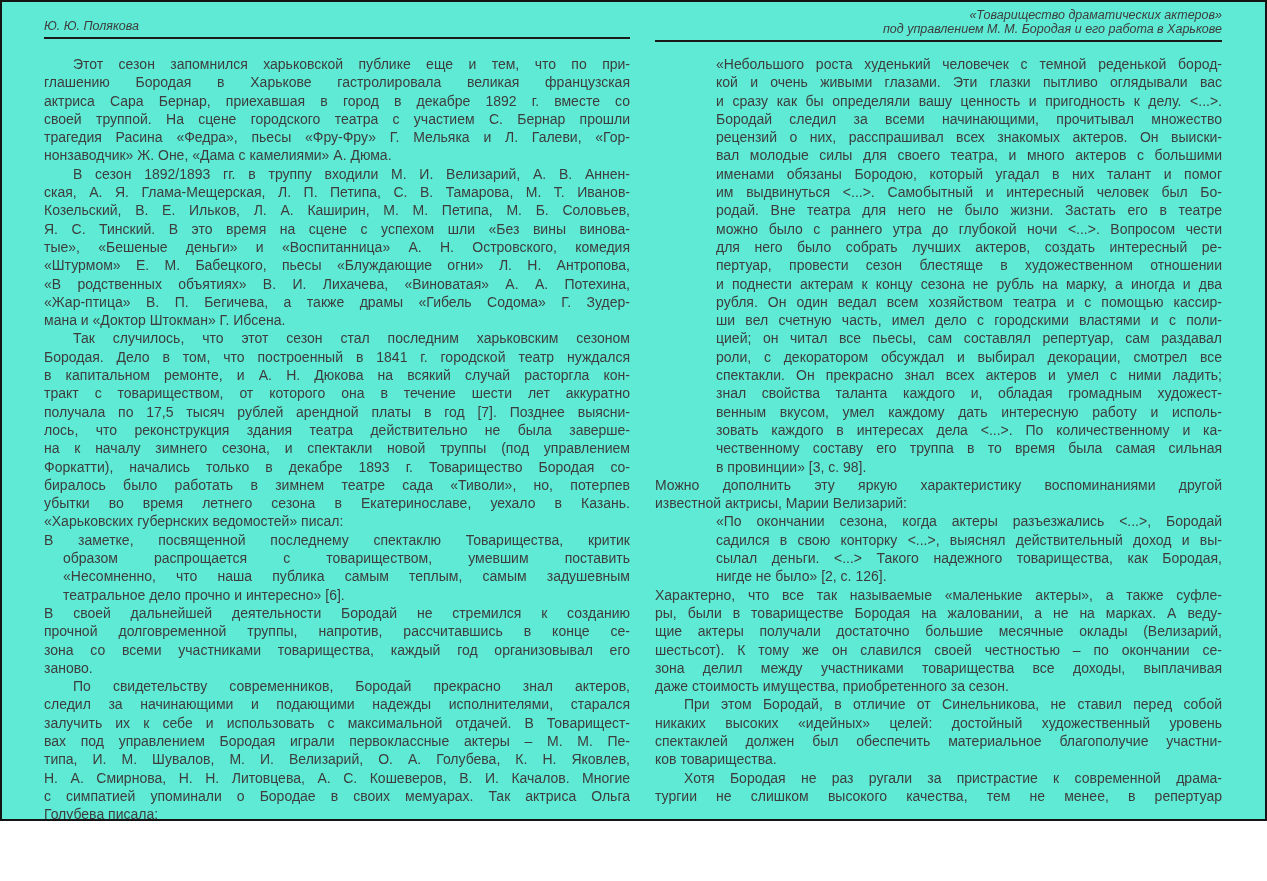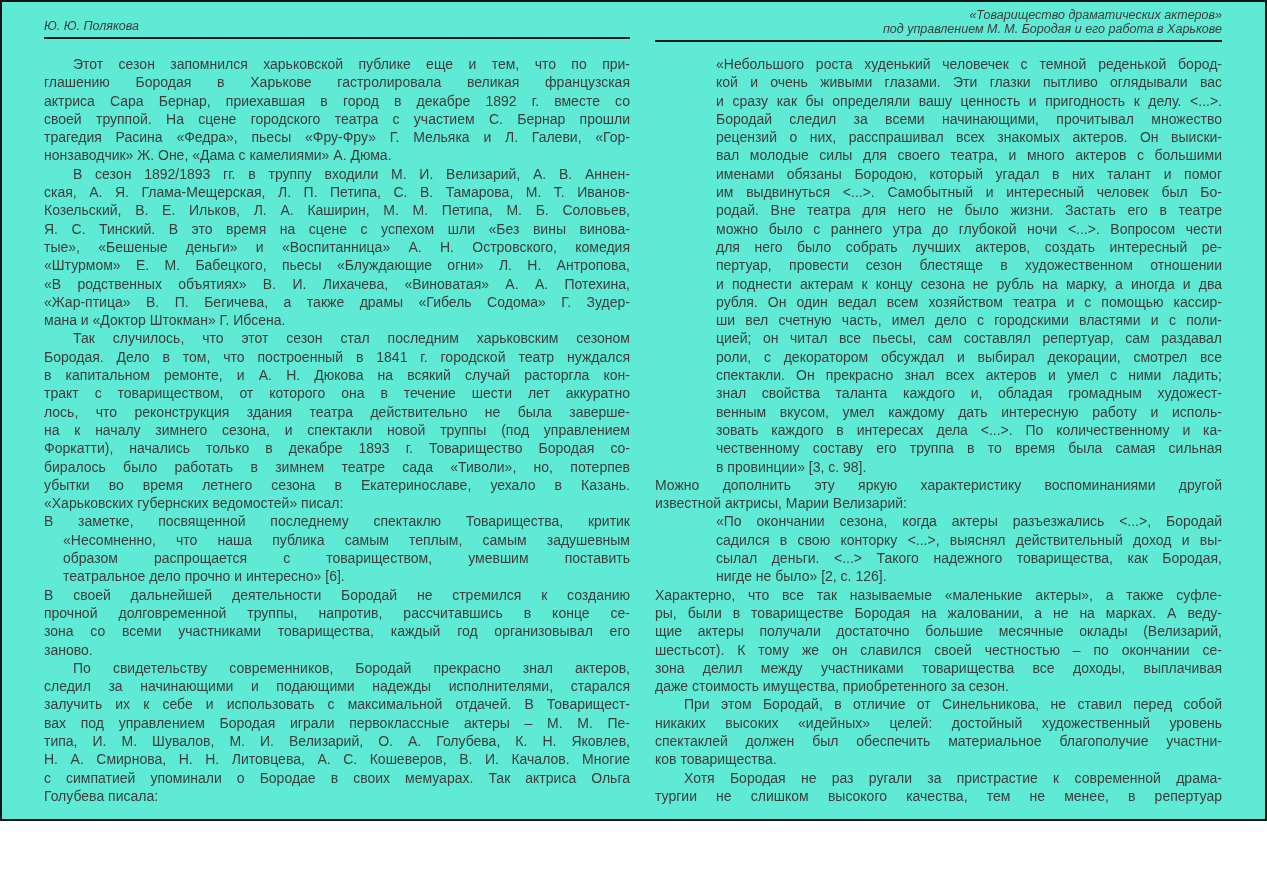--- a/index.html
+++ b/index.html
@@ -83,31 +83,32 @@
           <div class="ln">«Штурмом» Е. М. Бабецкого, пьесы «Блуждающие огни» Л. Н. Антропова,</div>
           <div class="ln">«В родственных объятиях» В. И. Лихачева, «Виноватая» А. А. Потехина,</div>
           <div class="ln">«Жар-птица» В. П. Бегичева, а также драмы «Гибель Содома» Г. Зудер-</div>
           <div class="ln last">мана и «Доктор Штокман» Г. Ибсена.</div>
         </div>
         <div class="block para">
           <div class="ln ind">Так случилось, что этот сезон стал последним харьковским сезоном</div>
           <div class="ln">Бородая. Дело в том, что построенный в 1841 г. городской театр нуждался</div>
           <div class="ln">в капитальном ремонте, и А. Н. Дюкова на всякий случай расторгла кон-</div>
           <div class="ln">тракт с товариществом, от которого она в течение шести лет аккуратно</div>
+          <div class="ln">получала по 17,5 тысяч рублей арендной платы в год [7]. Позднее выясни-</div>
           <div class="ln">лось, что реконструкция здания театра действительно не была заверше-</div>
           <div class="ln">на к началу зимнего сезона, и спектакли новой труппы (под управлением</div>
           <div class="ln">Форкатти), начались только в декабре 1893 г. Товарищество Бородая со-</div>
           <div class="ln">биралось было работать в зимнем театре сада «Тиволи», но, потерпев</div>
           <div class="ln">убытки во время летнего сезона в Екатеринославе, уехало в Казань.</div>
           <div class="ln last">«Харьковских губернских ведомостей» писал:</div>
           <div class="ln">В заметке, посвященной последнему спектаклю Товарищества, критик</div>
         </div>
         <div class="block quote">
+          <div class="ln">образом распрощается с товариществом, умевшим поставить</div>
           <div class="ln">«Несомненно, что наша публика самым теплым, самым задушевным</div>
-          <div class="ln">образом распрощается с товариществом, умевшим поставить</div>
           <div class="ln last">театральное дело прочно и интересно» [6].</div>
         </div>
         <div class="block para">
           <div class="ln">В своей дальнейшей деятельности Бородай не стремился к созданию</div>
           <div class="ln">прочной долговременной труппы, напротив, рассчитавшись в конце се-</div>
           <div class="ln">зона со всеми участниками товарищества, каждый год организовывал его</div>
           <div class="ln last">заново.</div>
         </div>
         <div class="block para">
           <div class="ln ind">По свидетельству современников, Бородай прекрасно знал актеров,</div>

